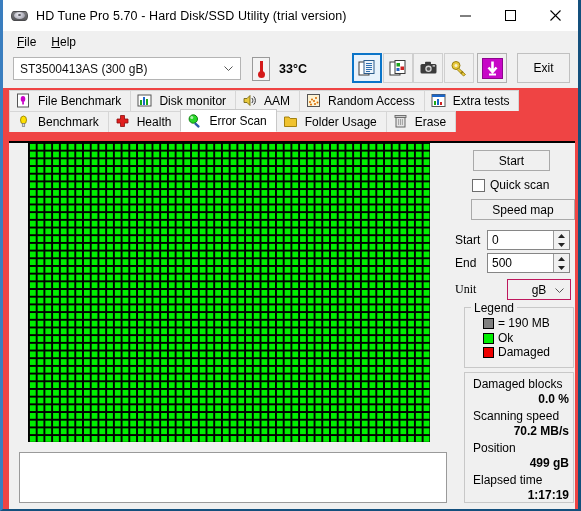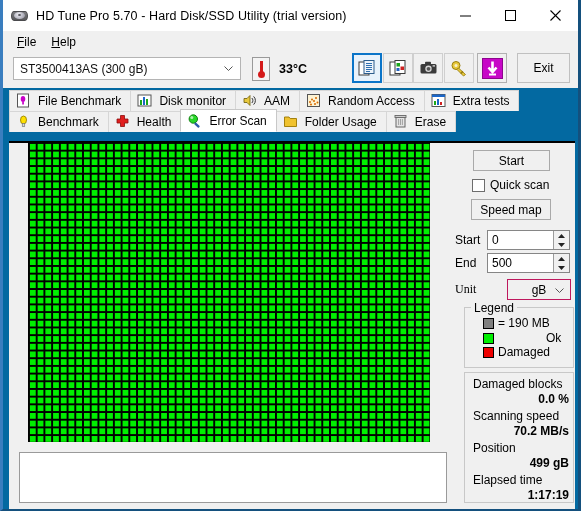--- a/index.html
+++ b/index.html
@@ -7,21 +7,21 @@
     margin: 0; padding: 0;
     width: 581px; height: 511px;
     overflow: hidden;
     font-family: "Liberation Sans", sans-serif;
     font-size: 12px;
     background: #f0f0f0;
   }
   #app {
     position: relative;
     width: 581px; height: 511px;
-    background: #0369a1;
+    background: #ef4444;
     border-left: 3px solid #3a7ebf;
     border-right: 3px solid #14507d;
     border-bottom: 2px solid #14507d;
     overflow: hidden;
   }
 
   
   #titlebar {
     position: absolute; left: 0; top: 0;
     width: 575px; height: 31px;
@@ -194,21 +194,21 @@
   
   .btn3d {
     background: #f0f0f0; border: 1px solid #a9a9a9;
     display: flex; align-items: center; justify-content: center;
     font-size: 12px; color: #000;
   }
   #start-btn  { position: absolute; left: 470px; top: 150px; width: 77px; height: 21px; }
   #quick-row  { position: absolute; left: 469px; top: 178px; display: flex; align-items: center; }
   #quick-box  { width: 13px; height: 13px; background: #fff; border: 1px solid #6d6d6d; margin-right: 5px; flex: none; }
   #quick-lbl  { font-size: 12px; color: #000; }
-  #speedmap-btn { position: absolute; left: 468px; top: 199px; width: 80px; height: 21px; }
+  #speedmap-btn { position: absolute; left: 468px; top: 199px; width: 104px; height: 21px; }
 
   .fieldrow { position: absolute; display: flex; align-items: center; height: 20px; }
   .fieldrow .flabel { width: 32px; font-size: 12px; color: #000; }
   .spin {
     position: relative; width: 83px; height: 20px;
     background: #fff; border: 1px solid #868686;
     display: flex; align-items: center;
   }
   .spin .sval { font-size: 12px; color: #000; padding-left: 4px; }
   .spin .sbtns {
@@ -239,21 +239,21 @@
     background: transparent;
   }
   #legend-title {
     position: absolute; left: 468px; top: 301px;
     background: #f0f0f0; padding: 0 3px;
     font-size: 12px; color: #000;
   }
   .legrow { position: absolute; display: flex; align-items: center; font-size: 12px; color: #000; padding-left: 9px; }
   .legsw { width: 11px; height: 11px; border: 1px solid #000; margin-right: 4px; flex: none; }
   #leg1 { left: 471px; top: 316px; }
-  #leg2 { left: 471px; top: 331px; gap: 48px; }
+  #leg2 { left: 471px; top: 331px; }
   #leg3 { left: 471px; top: 345px; }
 
   #stats-box {
     position: absolute; left: 461px; top: 372px;
     width: 110px; height: 131px;
     border: 1px solid #c8c8c8;
   }
   .stat-label {
     position: absolute; left: 470px; font-size: 12px; color: #000;
   }

